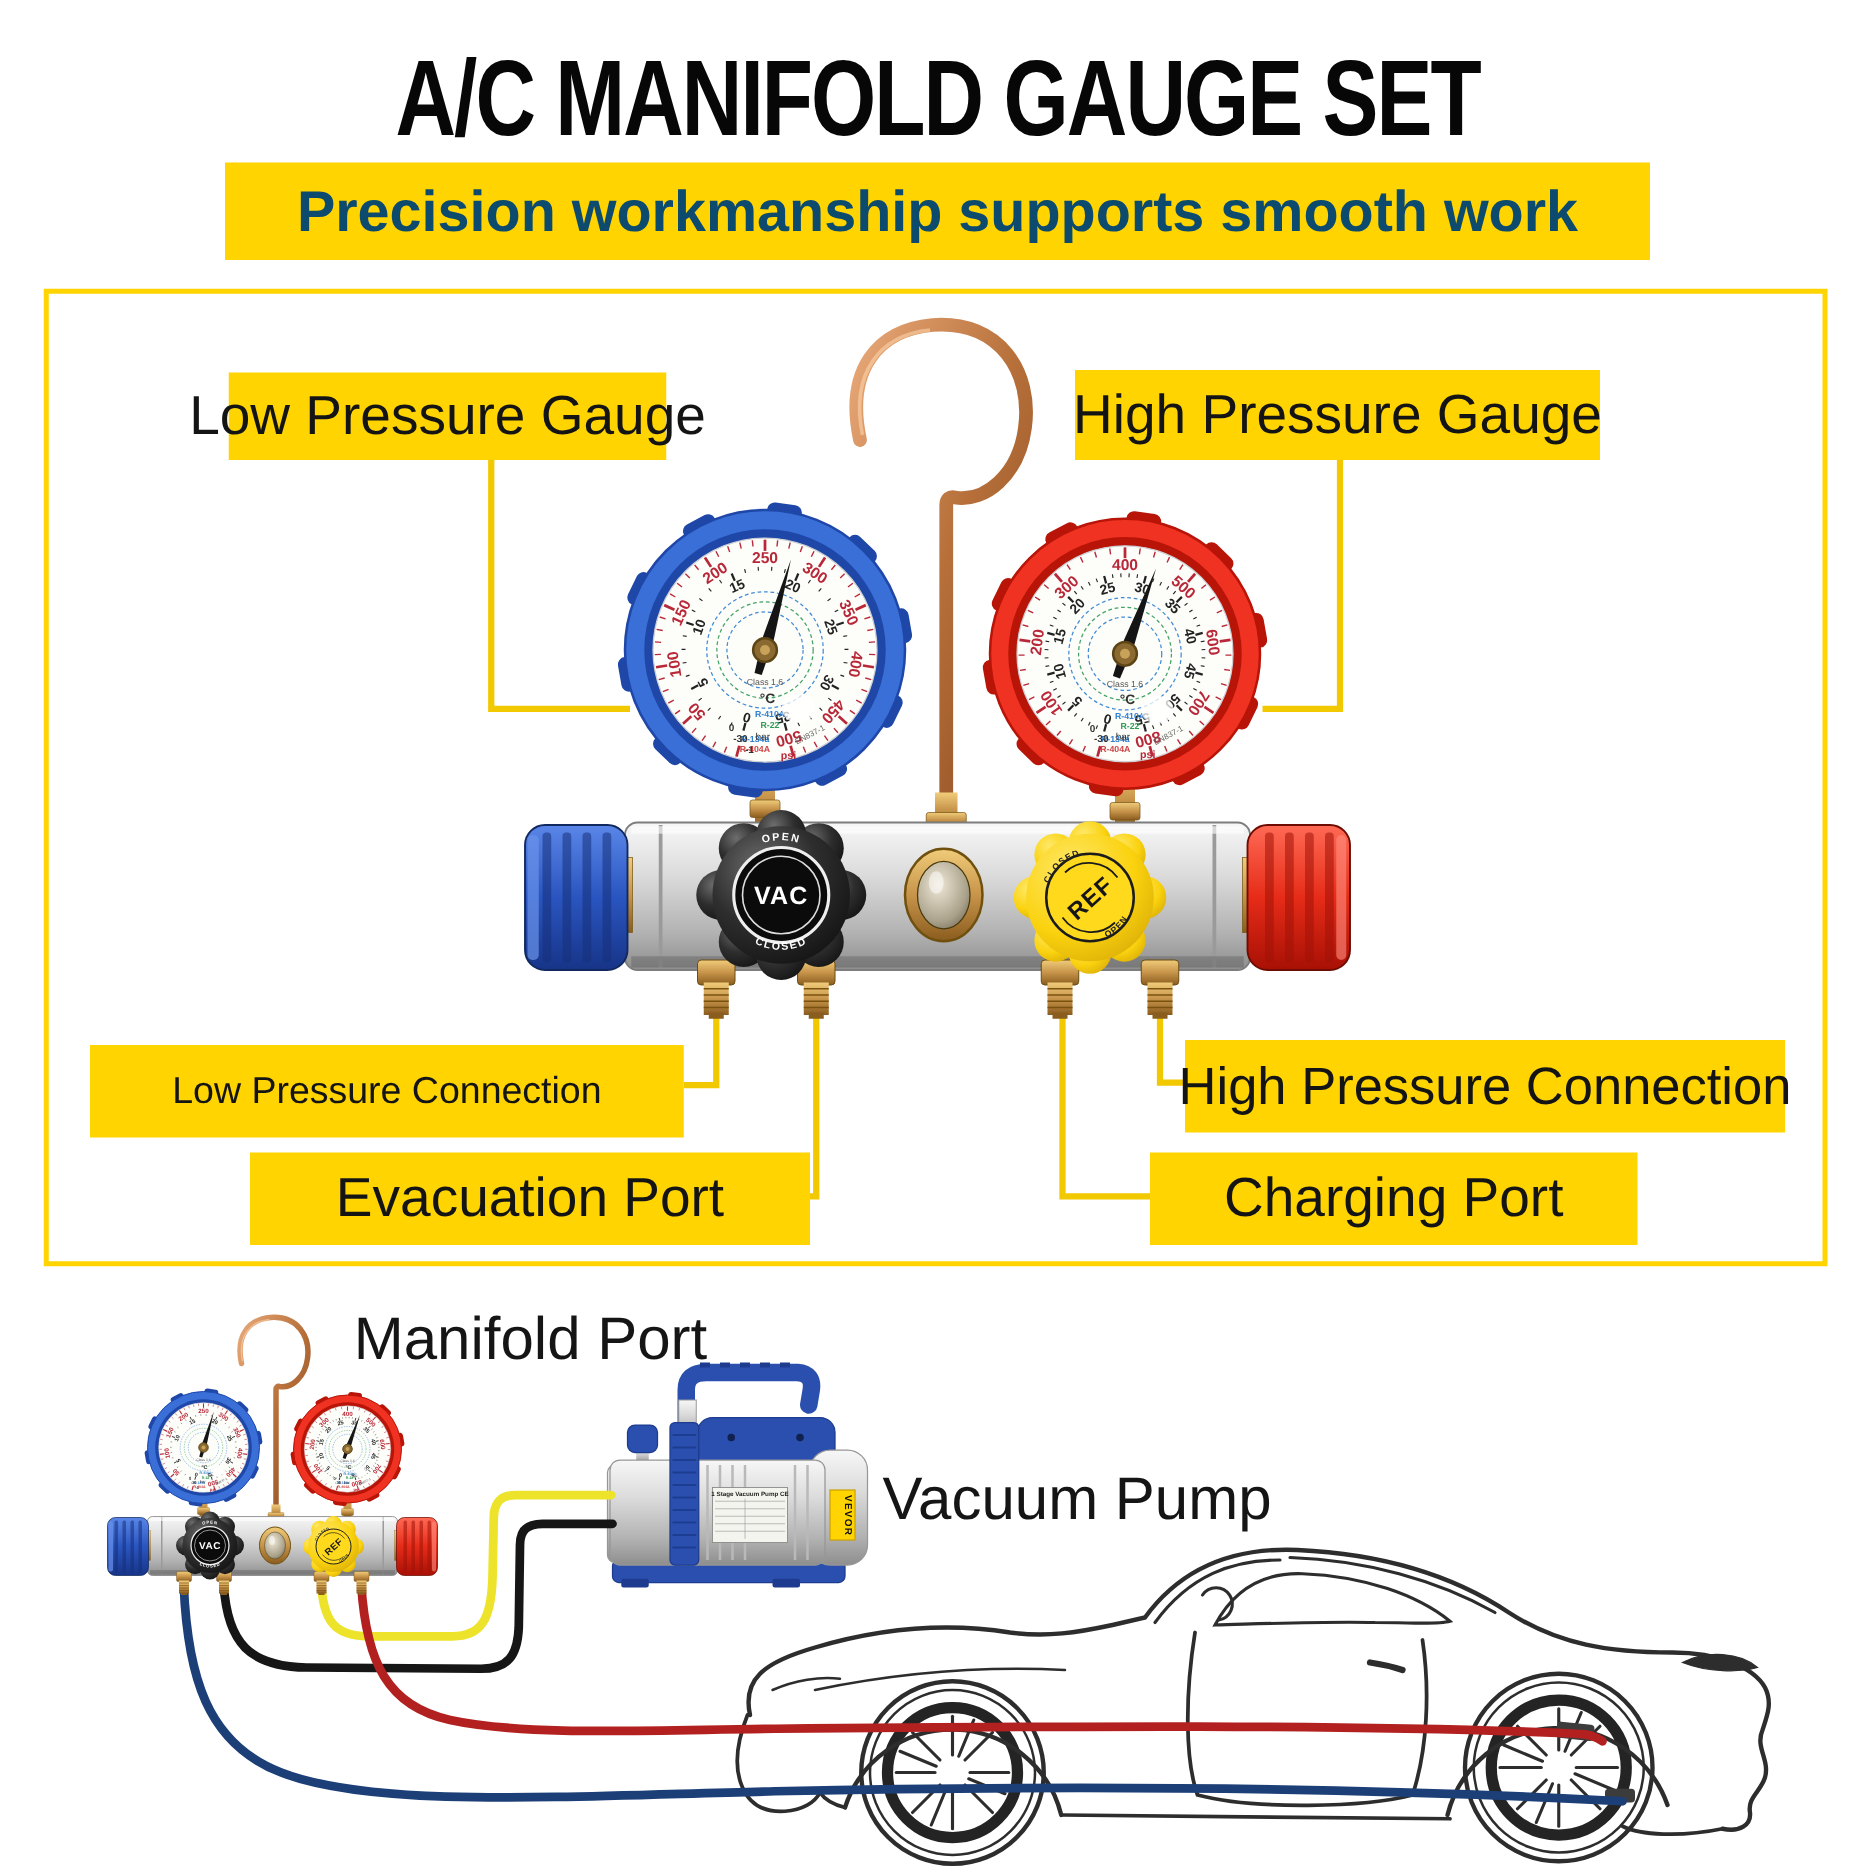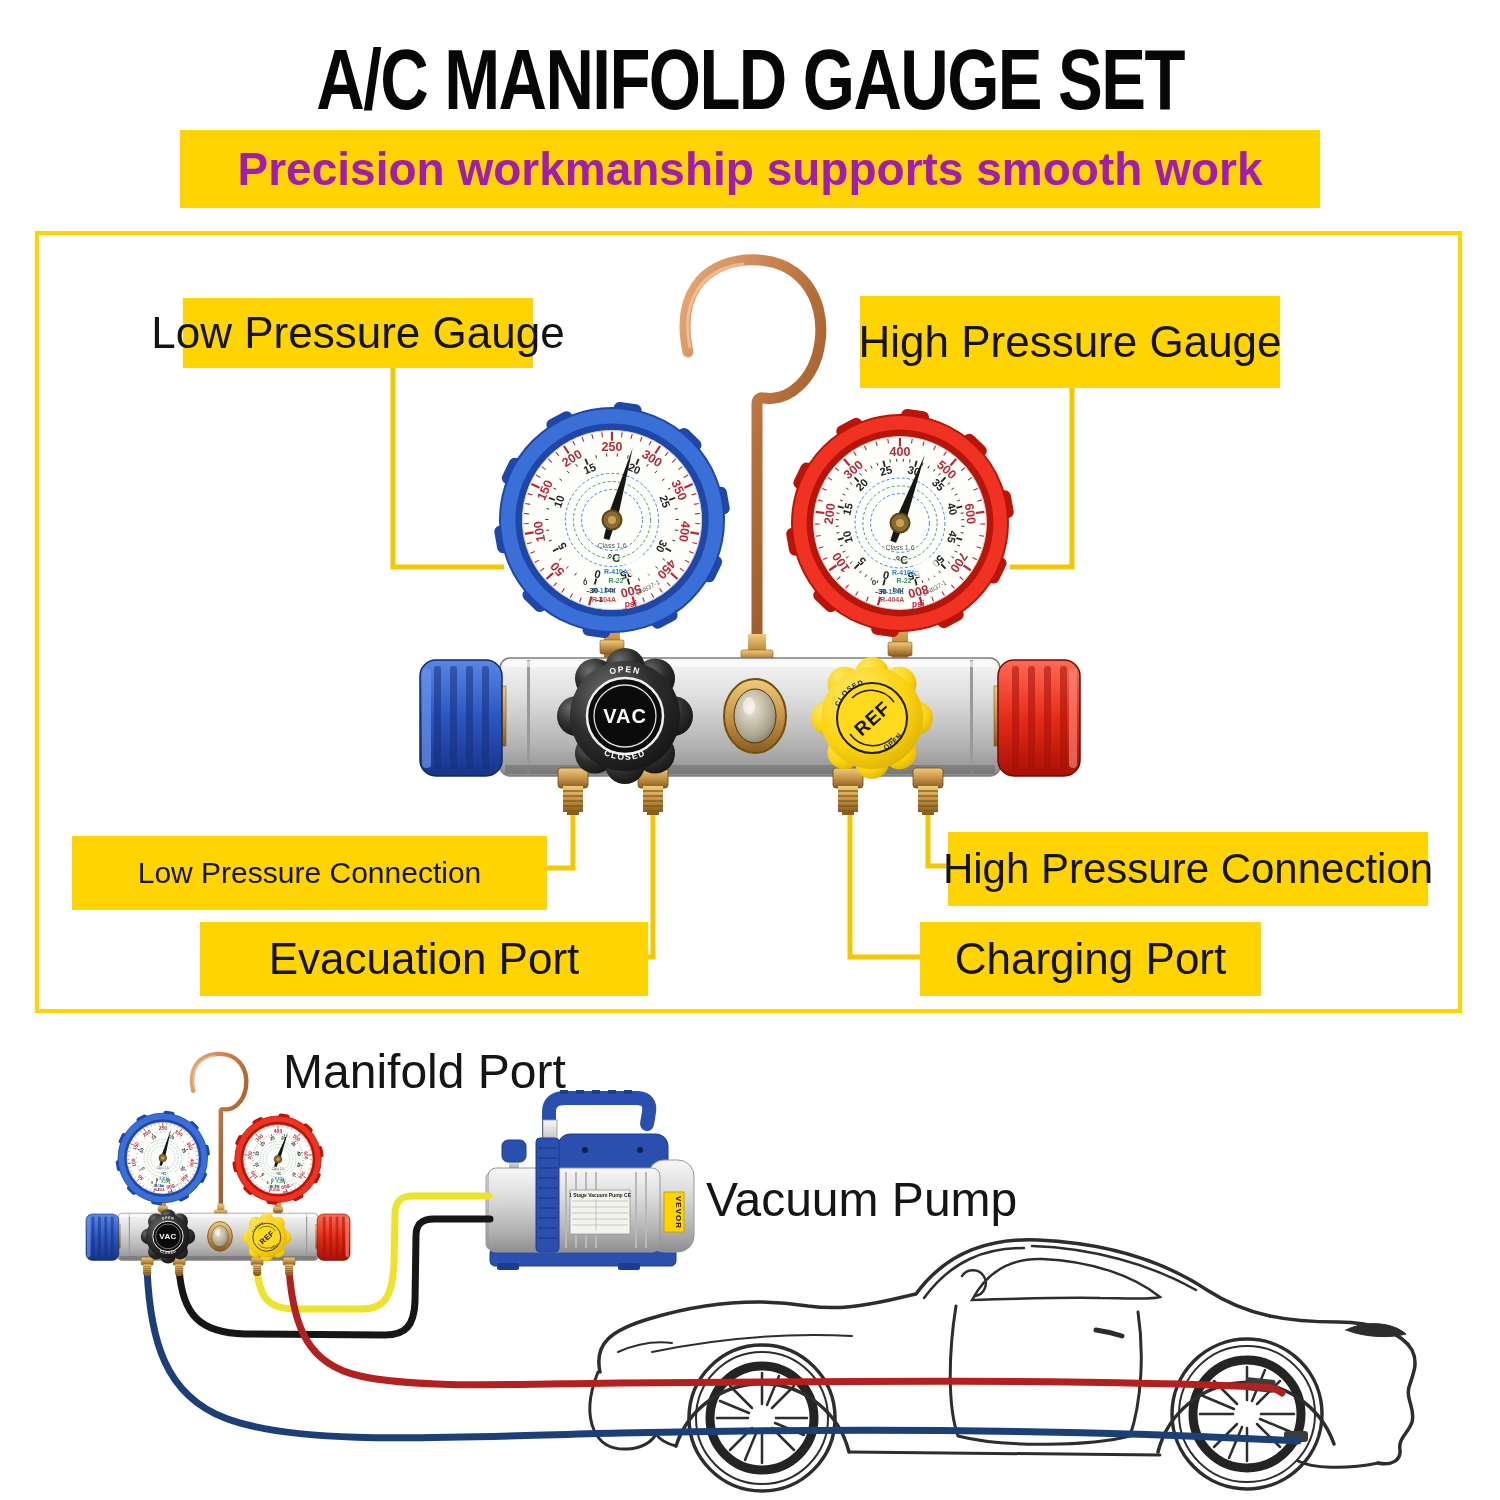--- a/index.html
+++ b/index.html
@@ -3,30 +3,30 @@
 <meta charset="utf-8">
 <style>
   html,body{margin:0;padding:0;background:#888;}
   .canvas{position:relative;width:1500px;height:1500px;margin:0 auto;background:#fff;overflow:hidden;
           font-family:"Liberation Sans",sans-serif;}
   #art{position:absolute;left:0;top:0;width:1500px;height:1500px;}
   .title{position:absolute;top:30px;left:0;width:100%;text-align:center;color:#070707;}
   .title span{display:inline-block;transform:scaleX(.78);transform-origin:center;
               font-size:86px;font-weight:bold;letter-spacing:-2px;white-space:nowrap;}
   .banner{position:absolute;left:180px;top:130px;width:1140px;height:78px;background:var(--yellow,#FFD400);
-          display:flex;align-items:center;justify-content:center;font-size:46px;font-weight:bold;color:#a21caf;}
+          display:flex;align-items:center;justify-content:center;font-size:46px;font-weight:bold;color:#0c4a6e;}
   .frame{position:absolute;left:35px;top:231px;width:1427px;height:782px;border:4px solid var(--yellow,#FFD400);box-sizing:border-box;}
   .label{position:absolute;background:var(--yellow,#FFD400);color:#141414;display:flex;align-items:center;
          justify-content:center;font-size:44px;white-space:nowrap;}
   #lbl-lpg{left:183px;top:298px;width:350px;height:70px;}
-  #lbl-hpg{left:860px;top:296px;width:420px;height:92px;}
+  #lbl-hpg{left:860px;top:296px;width:420px;height:72px;}
   #lbl-lpc{left:72px;top:836px;width:475px;height:74px;font-size:30px;}
   #lbl-evac{left:200px;top:922px;width:448px;height:74px;}
   #lbl-hpc{left:948px;top:832px;width:480px;height:74px;font-size:42px;text-align:center;}
-  #lbl-chg{left:920px;top:922px;width:341px;height:74px;}
+  #lbl-chg{left:920px;top:922px;width:390px;height:74px;}
   .caption{position:absolute;color:#151515;font-size:48px;white-space:nowrap;}
   #cap-manifold{left:283px;top:1044px;}
   #cap-pump{left:706px;top:1172px;}
 </style>
 </head>
 <body>
 
 <div class="canvas">
 
   <svg id="art" viewBox="0 0 1500 1500">

